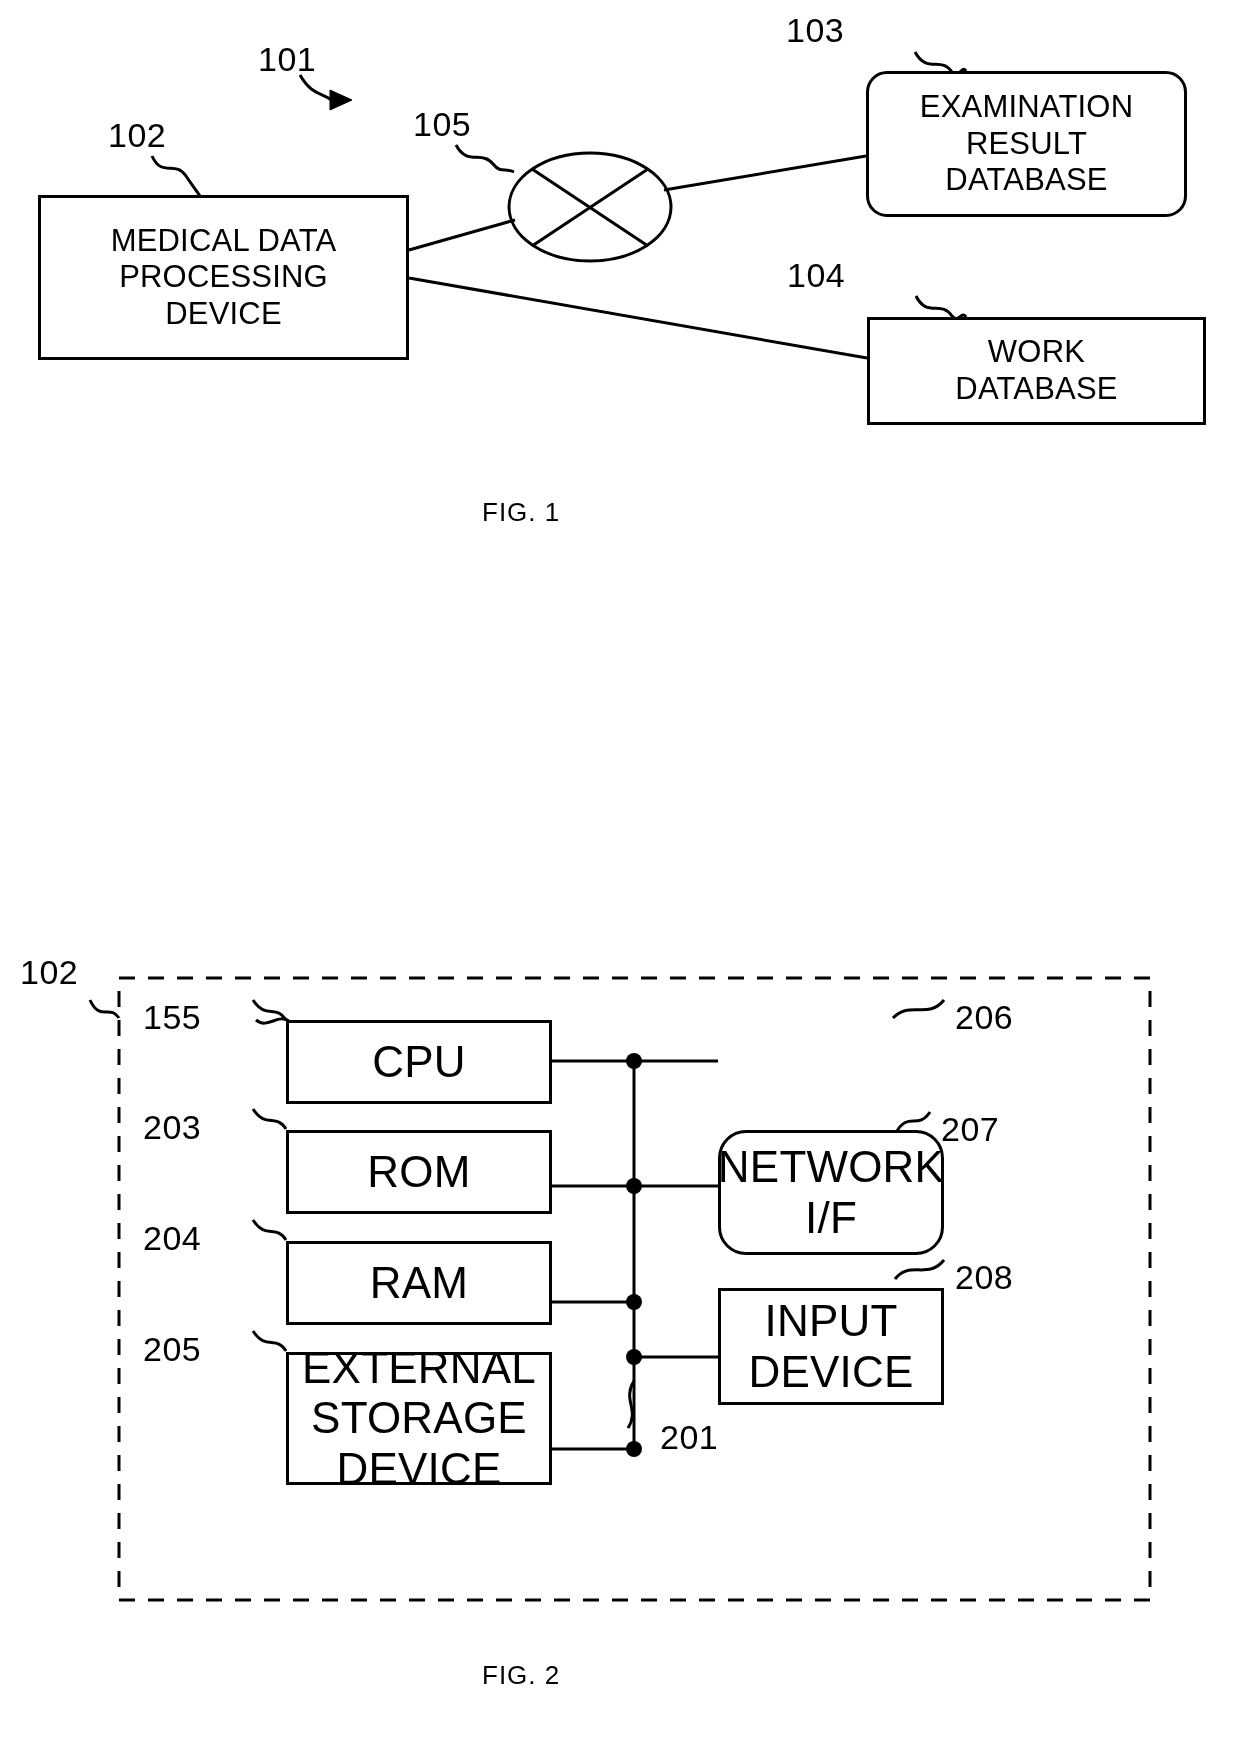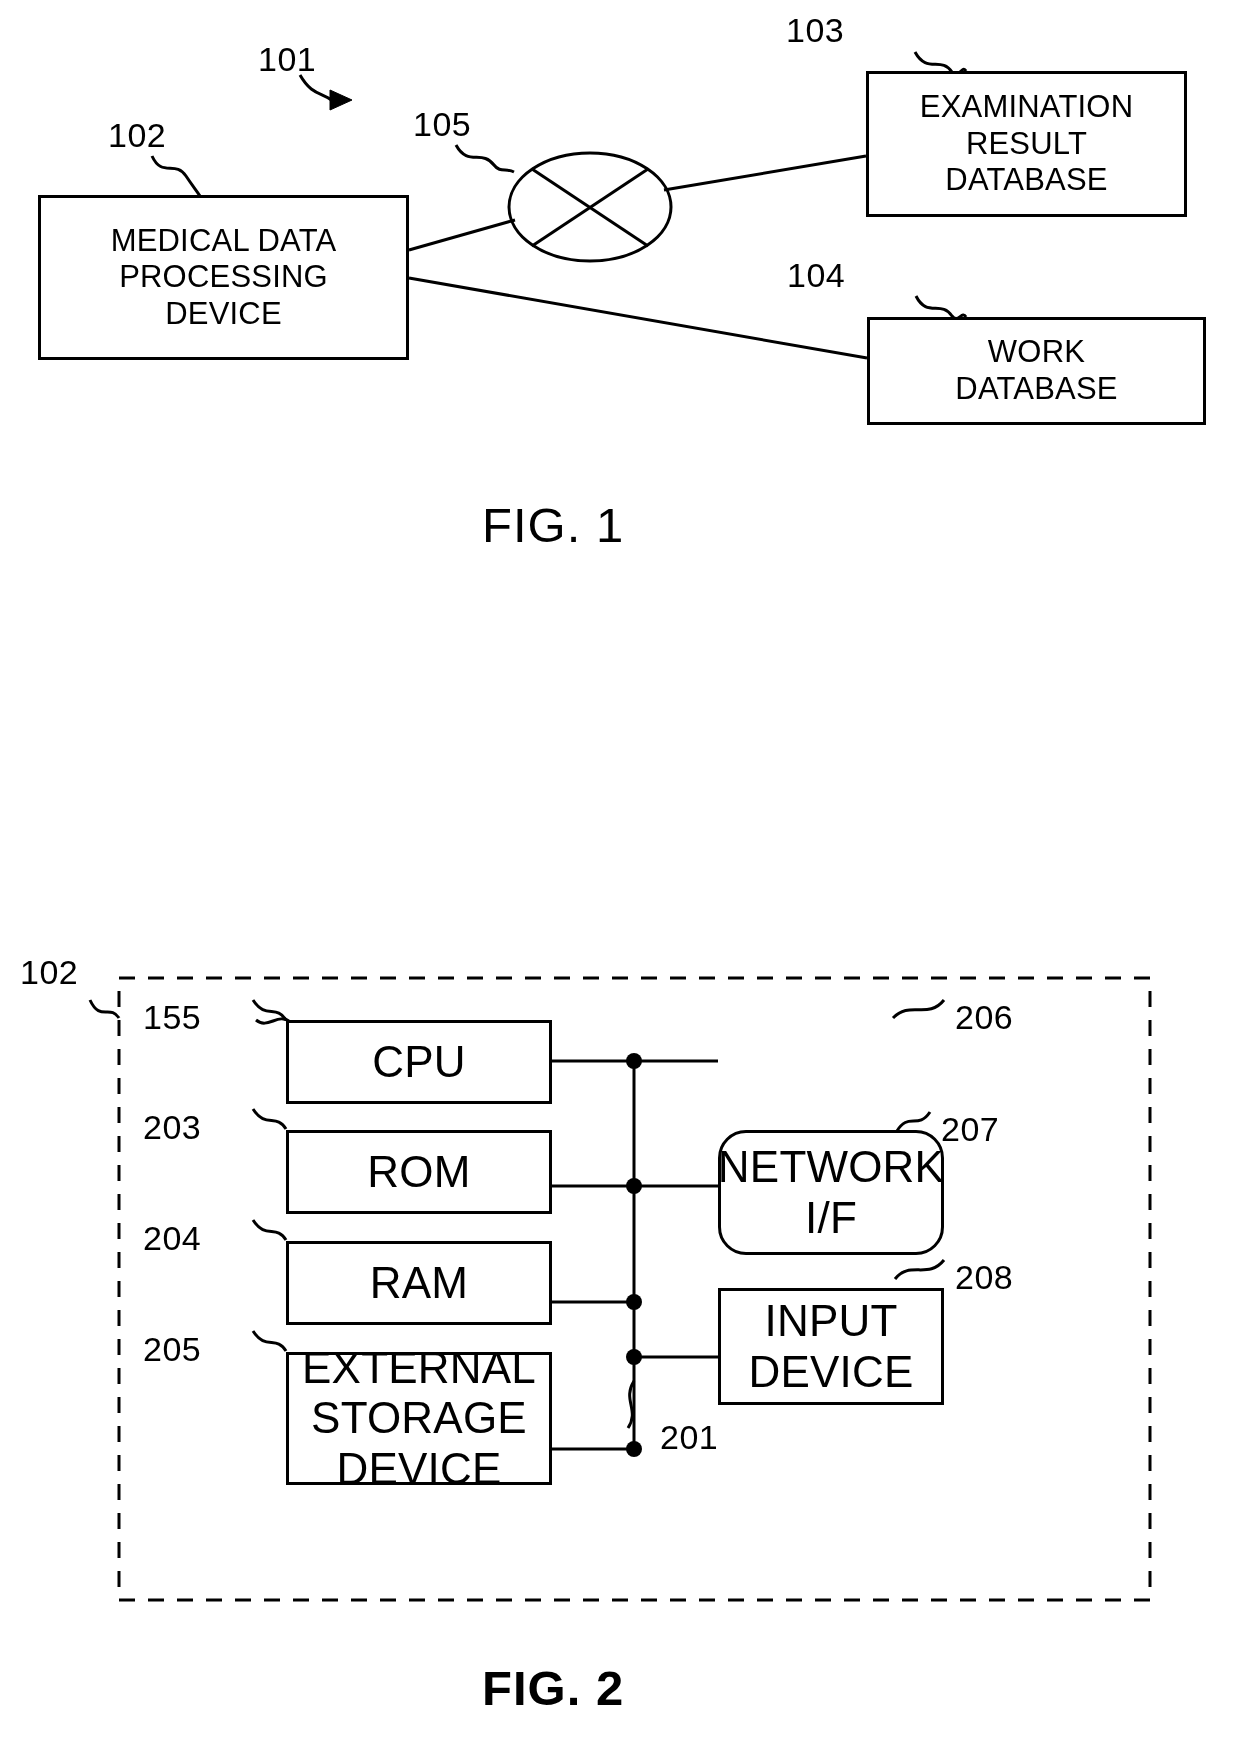--- a/index.html
+++ b/index.html
@@ -50,21 +50,21 @@
   }
   .ref {
     position: absolute;
     font-size: 34px;
     line-height: 1;
     letter-spacing: 0.5px;
     white-space: nowrap;
   }
   .fig-caption {
     position: absolute;
-    font-size: 49px;
+    font-size: 26px;
     letter-spacing: 1px;
     white-space: nowrap;
     text-align: center;
   }
 </style>
 </head>
 <body>
 
 <div class="sheet">
 
@@ -99,21 +99,21 @@
   <div class="ref" style="left:413px; top:107px;">105</div>
   <div class="ref" style="left:786px; top:13px;">103</div>
   <div class="ref" style="left:787px; top:258px;">104</div>
 
   <div class="box" style="left:38px; top:195px; width:371px; height:165px;">
     <span class="box-label">MEDICAL DATA
 PROCESSING
 DEVICE</span>
   </div>
 
-  <div class="box" style="left:866px; top:71px; width:321px; height:146px;">
+  <div class="box" style="left:866px; top:71px; width:321px; height:146px;border-radius:21px;">
     <span class="box-label">EXAMINATION
 RESULT
 DATABASE</span>
   </div>
 
   <div class="box" style="left:867px; top:317px; width:339px; height:108px;">
     <span class="box-label">WORK
 DATABASE</span>
   </div>
 
@@ -192,15 +192,15 @@
 
   <div class="box small" style="left:718px; top:1130px; width:226px; height:125px;border-radius:28px;">
     <span class="box-label">NETWORK
 I/F</span>
   </div>
   <div class="box small" style="left:718px; top:1288px; width:226px; height:117px;">
     <span class="box-label">INPUT
 DEVICE</span>
   </div>
 
-  <div class="fig-caption" style="left:482px; top:1660px;font-weight:bold;">FIG. 2</div>
+  <div class="fig-caption" style="left:482px; top:1660px;">FIG. 2</div>
 
 </div>
 
 </body></html>

